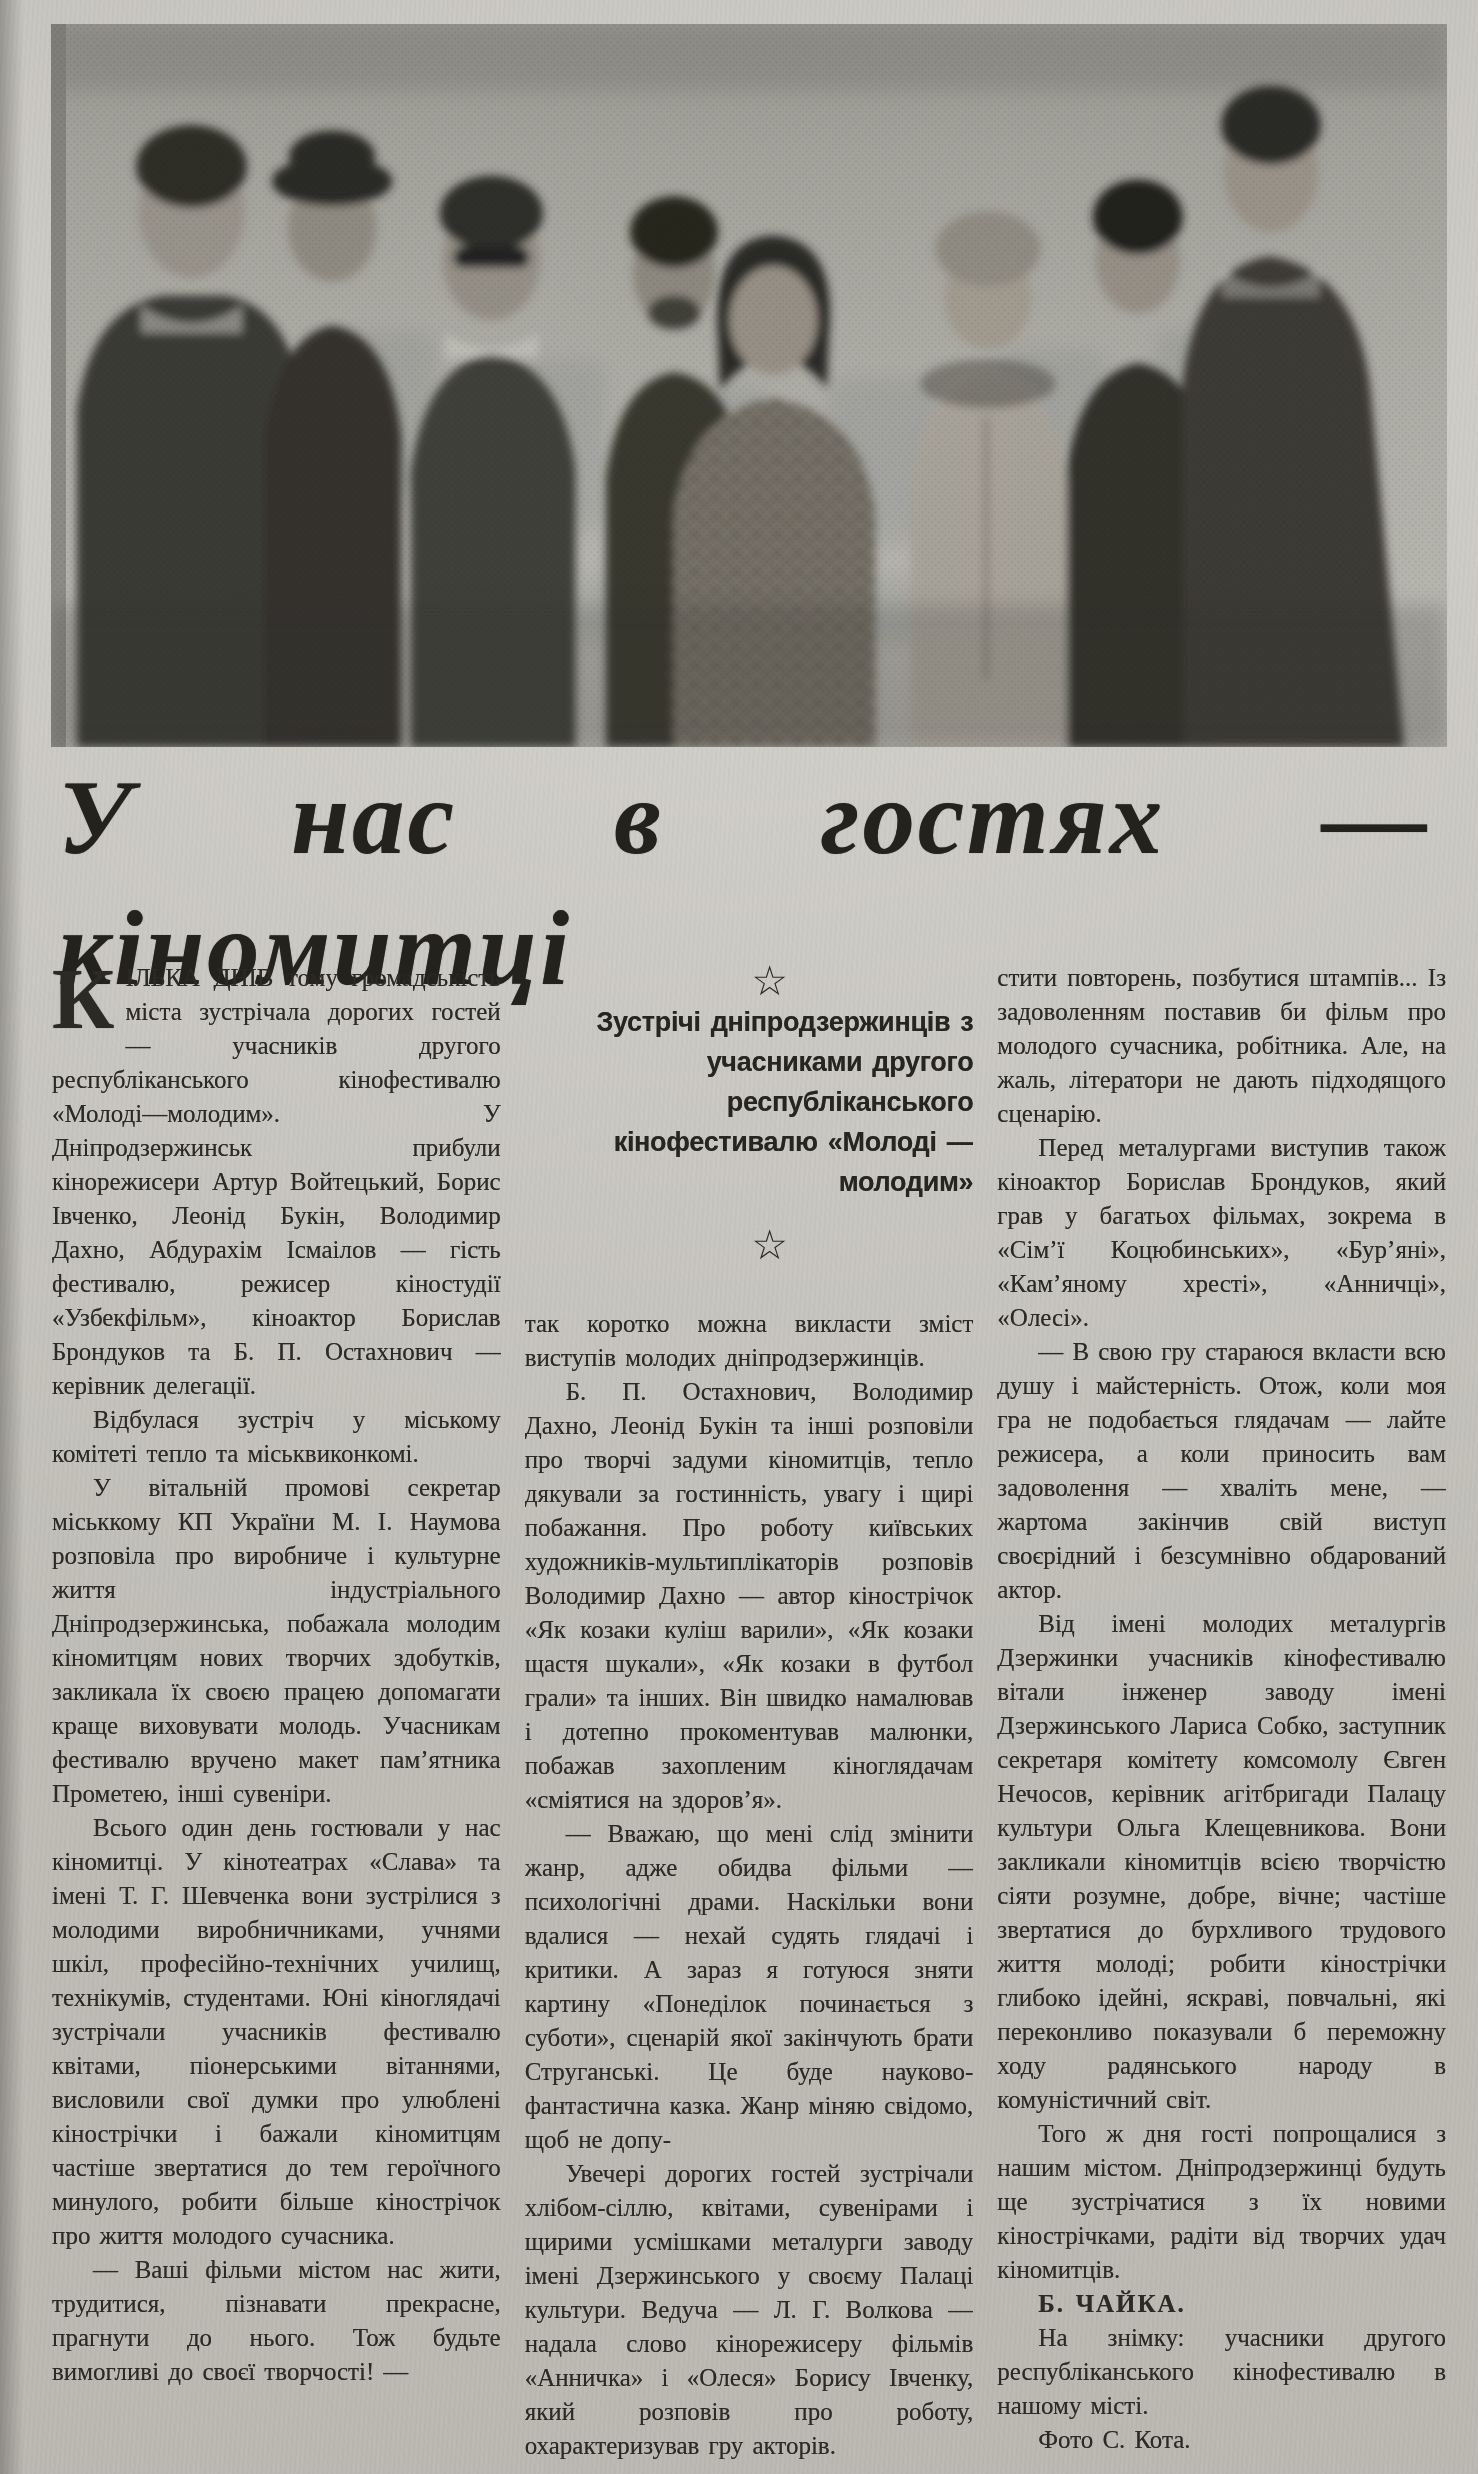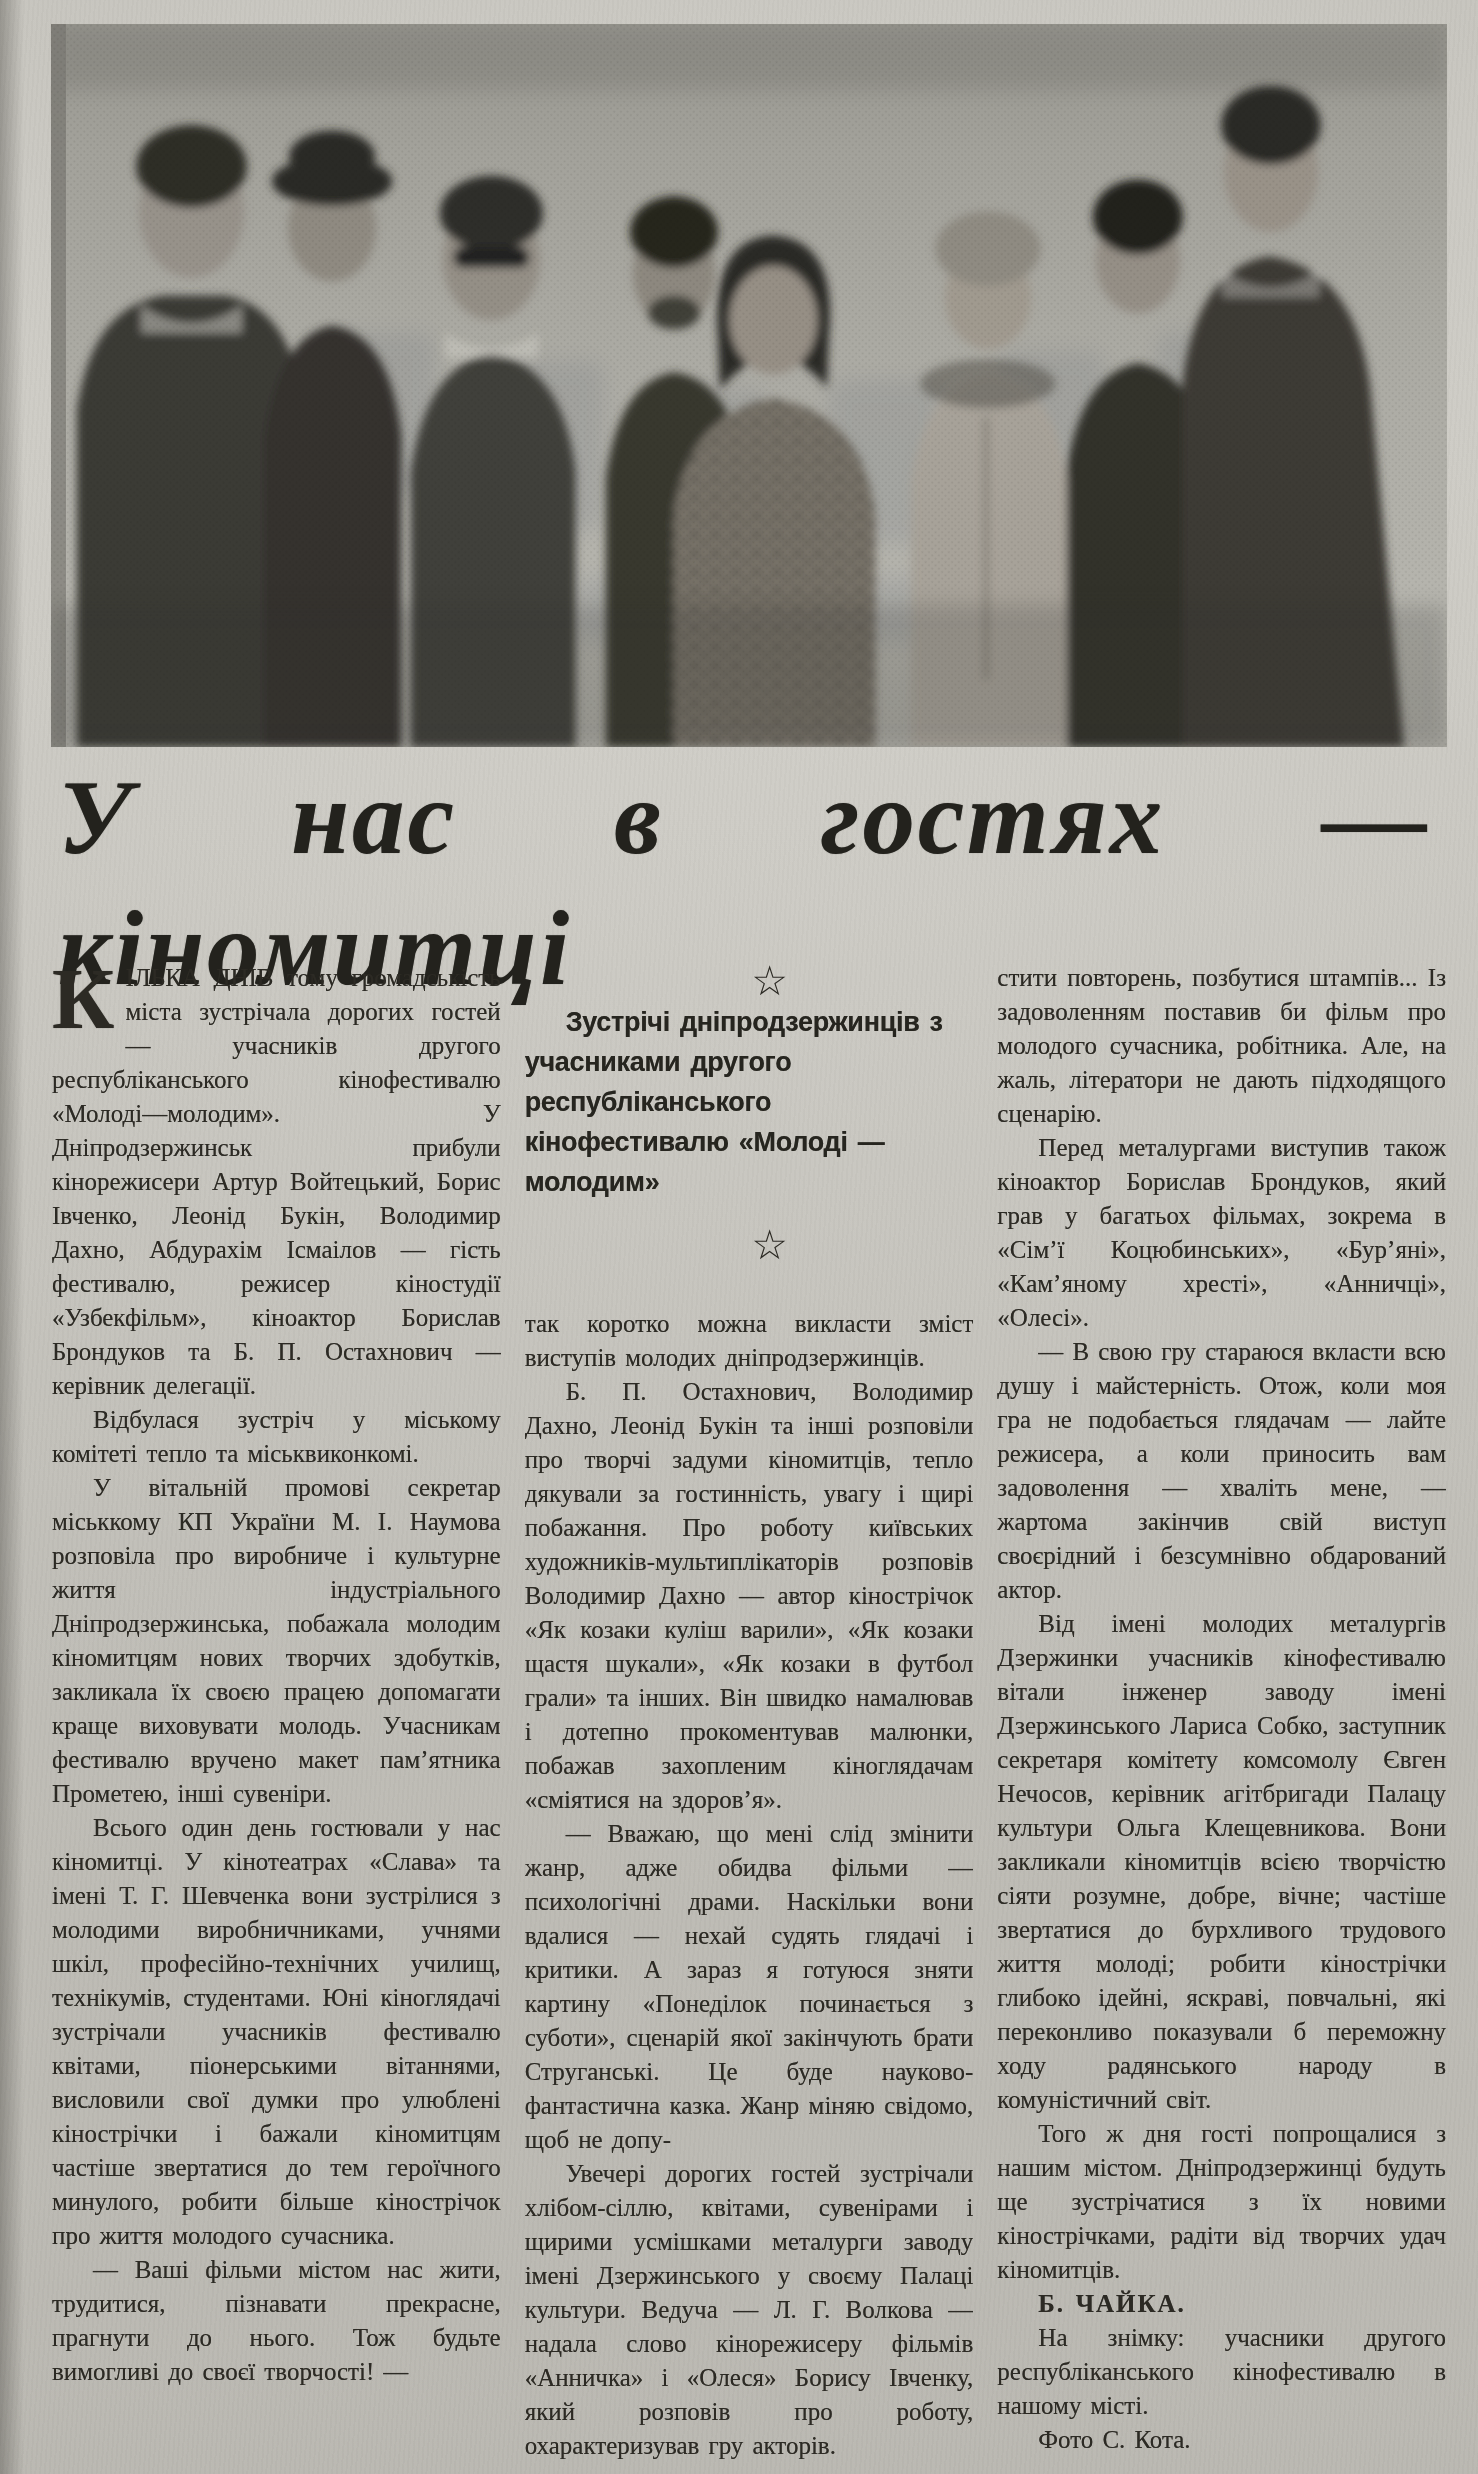--- a/index.html
+++ b/index.html
@@ -42,21 +42,21 @@
   .col p.cont{text-indent:0;}
   .dropcap{
     float:left;font-weight:bold;font-size:86px;line-height:66px;
     padding:4.7px 11.2px 0 0;text-shadow:0 0 0.9px rgba(44,42,36,.7);
   }
   .star{text-align:center;font-size:41px;line-height:1;margin:3.7px 0 24px;text-indent:0;text-shadow:none;}
   .star.second{margin:22.5px 0 41px;}
   .col2-head{
     font-family:"Liberation Sans",sans-serif;font-weight:bold;
     font-size:27px;line-height:40px;letter-spacing:-0.3px;
-    text-align:left;text-indent:0;margin:0 0 5.6px;color:#26251f;
+    text-align:right;text-indent:0;margin:0 0 5.6px;color:#26251f;
   }
   .byline{font-weight:bold;letter-spacing:1.9px;padding-right:26px;margin-top:7.5px;text-indent:0;}
   .credit{padding-right:9.4px;margin-top:15px;text-indent:0;}
 </style>
 </head>
 <body>
 
 <div class="page">
 
   <div class="photo">

